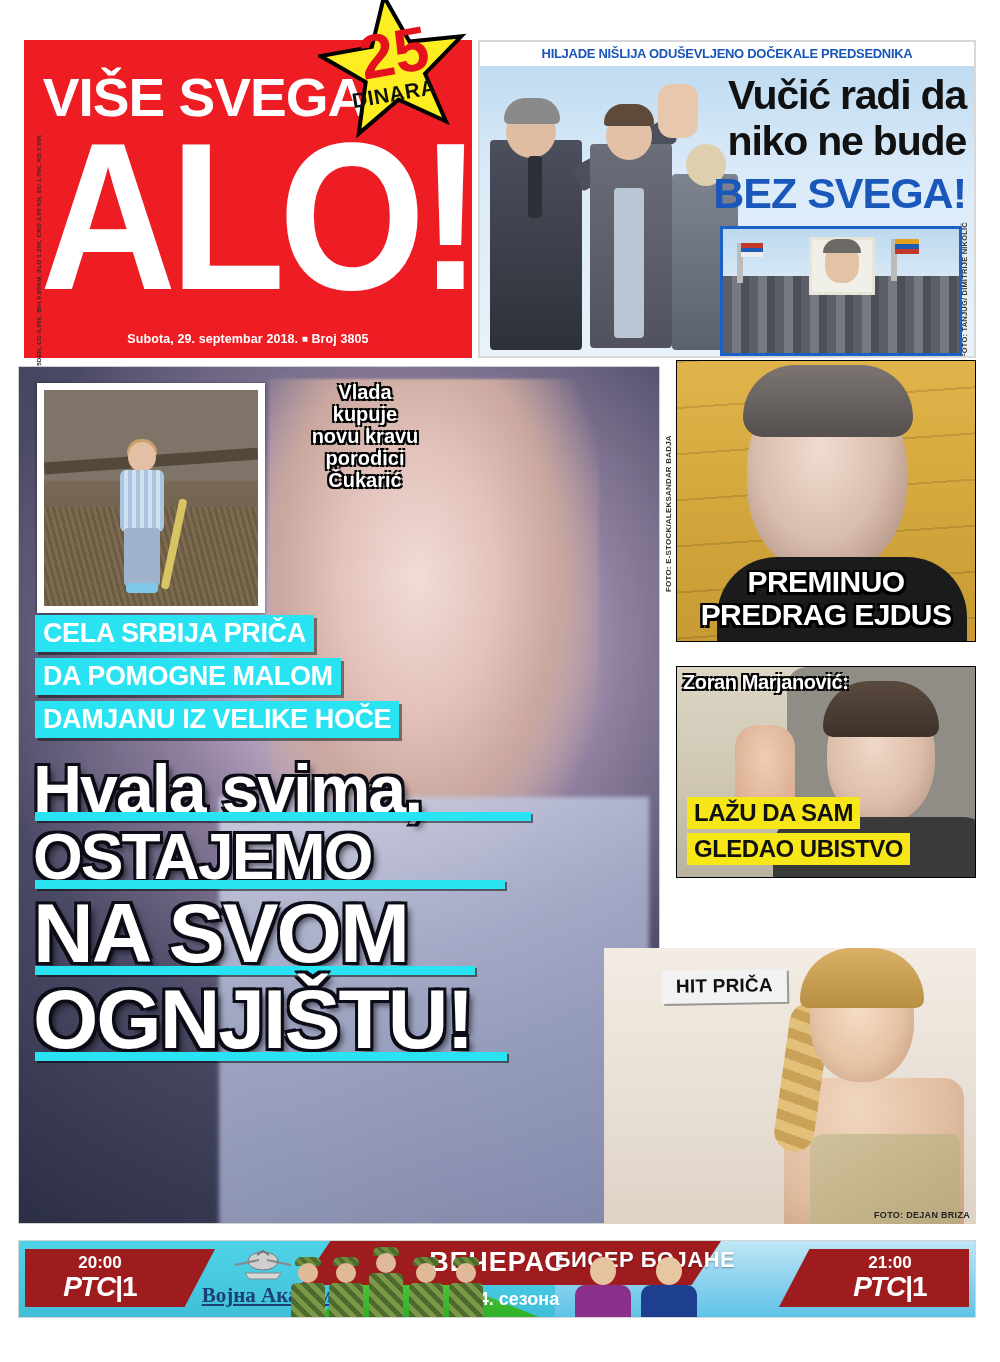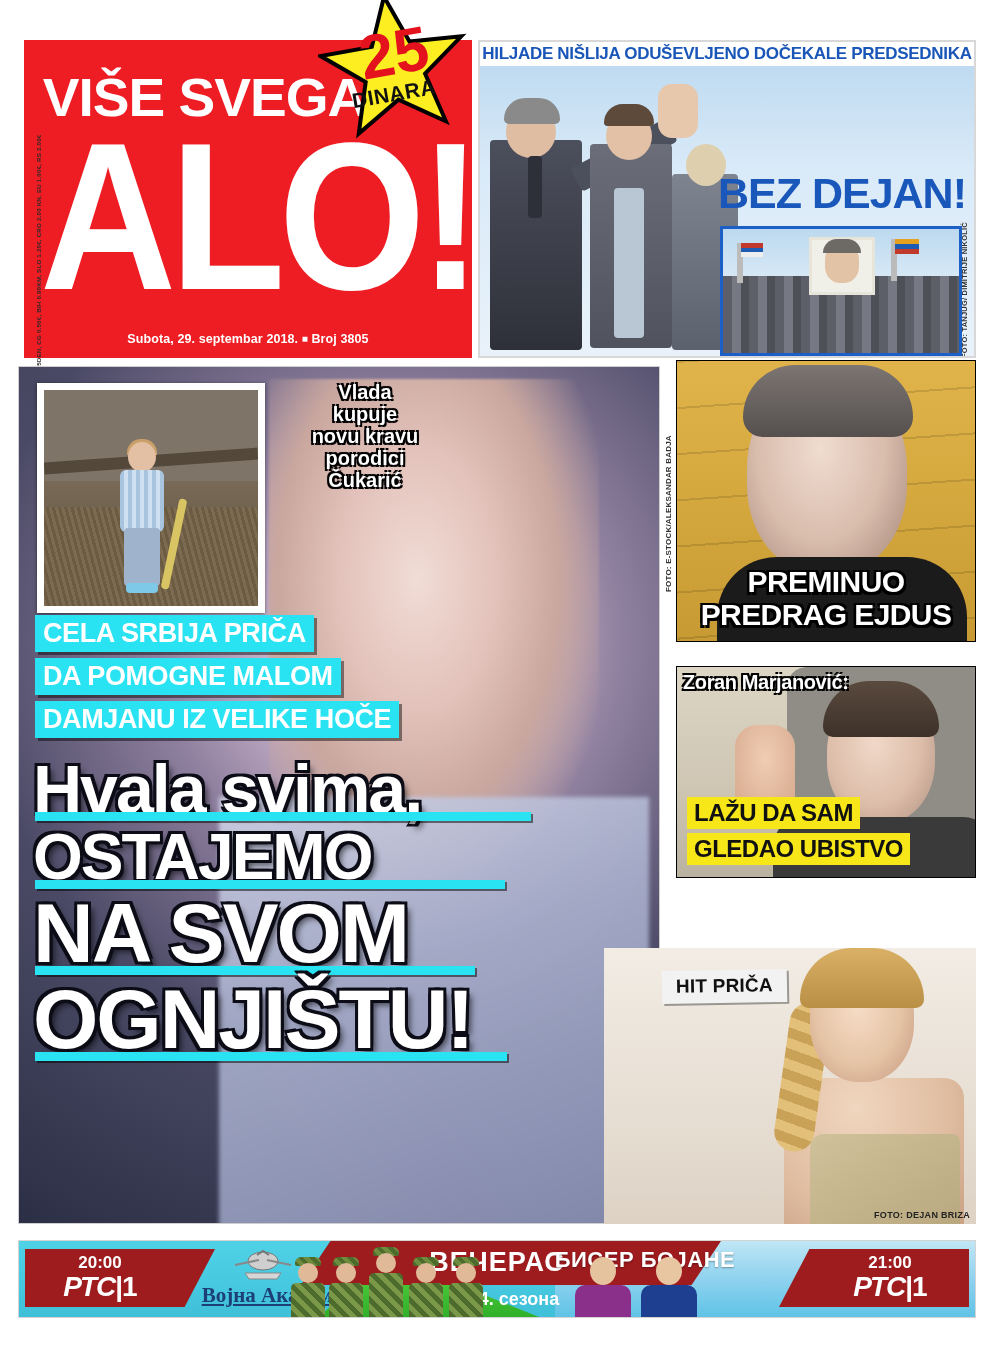--- a/index.html
+++ b/index.html
@@ -67,21 +67,21 @@
     position: absolute; left: 478px; top: 40px; width: 498px; height: 318px;
     border: 2px solid #d8d8d8; background: #cfe4f4; overflow: hidden;
   }
   .ts-sky {
     position:absolute; left:0; top:0; width:100%; height:100%;
     background: linear-gradient(180deg,#b9d7ef 0%, #d9eaf8 40%, #e9f2fa 100%);
   }
   .ts-kicker {
     position: absolute; left: 0; top: 0; width: 100%; height: 24px;
     background: #ffffff; color: #1956b8; font-weight: 900;
-    font-size: 17px; letter-spacing: -0.3px; text-align: center;
+    font-size: 13px; letter-spacing: -0.3px; text-align: center;
     line-height: 24px; white-space: nowrap;
   }
   .ts-people { position:absolute; left: 2px; top: 28px; width: 260px; height: 288px; }
   
   .fig { position: absolute; border-radius: 4px; }
   .ts-h1 {
     position: absolute; right: 8px; top: 30px; width: 300px;
     color: #111; font-weight: 900; font-size: 41px; line-height: 46px;
     text-align: right; letter-spacing: -1.2px;
   }
@@ -394,21 +394,25 @@
 
       <div class="fig" style="left:108px;top:74px;  width:82px;  height:204px; background:linear-gradient(180deg,#6b6e79,#50535e);"></div>
       <div class="fig" style="left:124px;top:42px;  width:46px;  height:48px;  border-radius:50%; background:#e2c1a6;"></div>
       <div class="fig" style="left:122px;top:34px;  width:50px;  height:22px;  border-radius:22px 22px 4px 4px; background:#5d4a3b;"></div>
       <div class="fig" style="left:132px;top:118px; width:30px;  height:150px; background:#b9c6d4;"></div>
 
       <div class="fig" style="left:190px;top:104px; width:66px;  height:176px; background:linear-gradient(180deg,#7d8490,#5c626d);"></div>
       <div class="fig" style="left:204px;top:74px;  width:40px;  height:42px;  border-radius:50%; background:#decfae;"></div>
     </div>
 
-    <div class="ts-h2">BEZ DEJAN!</div>
+    <div class="ts-h1">
+      <div>Vučić radi da</div>
+      <div>niko ne bude</div>
+    </div>
+    <div class="ts-h2">BEZ SVEGA!</div>
 
     <div class="ts-inset">
       <div style="position:absolute;left:0;top:0;width:100%;height:46%;background:linear-gradient(180deg,#bcd9ef,#dcebf7);"></div>
       <div style="position:absolute;left:0;bottom:0;width:100%;height:62%;background:repeating-linear-gradient(90deg,#5d5f68 0 9px,#767883 9px 18px,#4e5058 18px 26px);"></div>
       <div style="position:absolute;left:86px;top:8px;width:66px;height:58px;background:#f0efe8;border:3px solid #e7e4da;"></div>
       <div style="position:absolute;left:102px;top:14px;width:34px;height:40px;border-radius:42%;background:#e3c3a6;"></div>
       <div style="position:absolute;left:100px;top:10px;width:38px;height:14px;border-radius:14px 14px 0 0;background:#6d6a66;"></div>
       <div style="position:absolute;left:14px;top:14px;width:6px;height:40px;background:#bbb;"></div>
       <div style="position:absolute;left:18px;top:14px;width:22px;height:14px;background:linear-gradient(180deg,#c0392b 33%,#1e5cb3 33% 66%,#eee 66%);"></div>
       <div style="position:absolute;left:168px;top:10px;width:6px;height:42px;background:#bbb;"></div>

